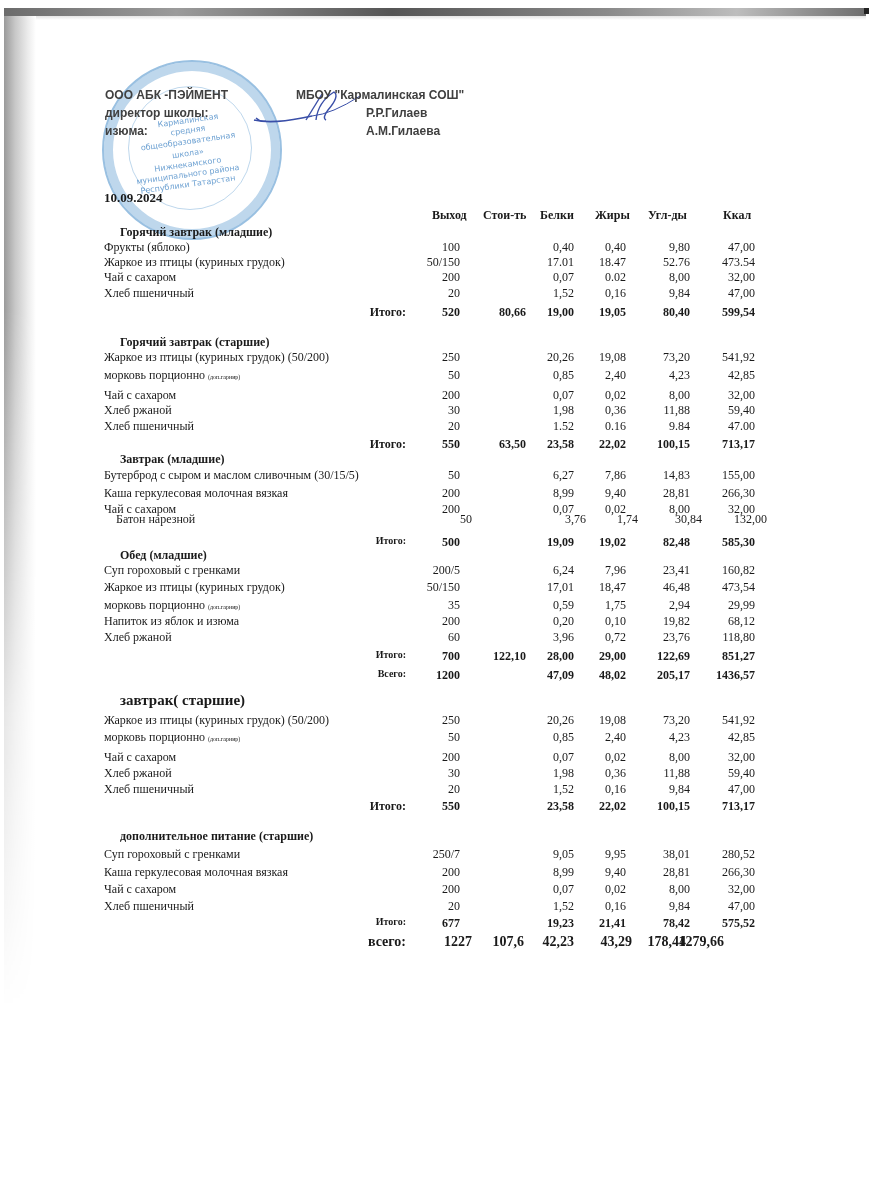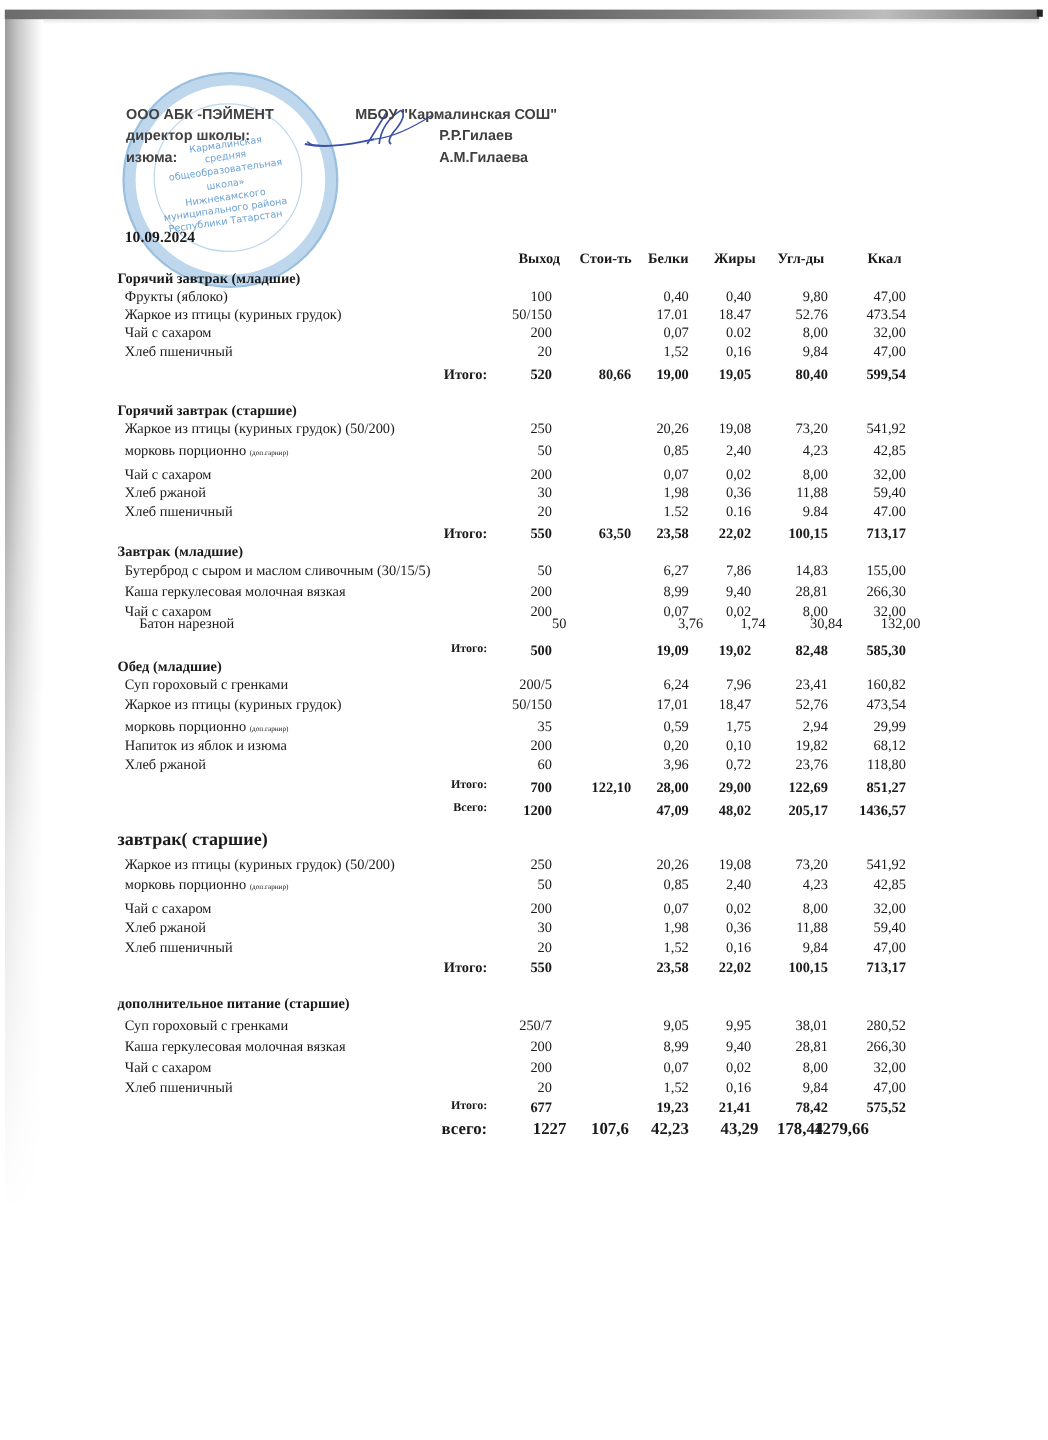--- a/index.html
+++ b/index.html
@@ -39,21 +39,21 @@
     border: 1px solid rgba(70,140,200,0.35);
   }
   .stamp-text {
     position: absolute; left: 118px; width: 140px; text-align: center;
     font-family: "DejaVu Sans", sans-serif; font-size: 8px; color: rgba(60,130,195,0.75);
     line-height: 10px; transform: rotate(-8deg);
   }
   .signature { position: absolute; left: 252px; top: 90px; width: 110px; height: 40px; }
 
   .col-head { position: absolute; top: 208px; font-weight: bold; font-size: 12px; }
-  .section-title { position: absolute; left: 98px; font-weight: bold; font-size: 12px; white-space: nowrap; }
+  .section-title { position: absolute; left: 120px; font-weight: bold; font-size: 12px; white-space: nowrap; }
   .section-title.big { font-size: 15px; }
   .row { position: absolute; left: 0; width: 859px; height: 16px; font-size: 12px; }
   .row .name { position: absolute; left: 104px; white-space: nowrap; }
   .row .name small { font-size: 6px; }
   .cell { position: absolute; text-align: right; white-space: nowrap; }
   .c-out { left: 420px; width: 40px; text-align: right; }
   .c-cost { left: 478px; width: 48px; }
   .c-prot { left: 530px; width: 44px; }
   .c-fat { left: 584px; width: 42px; }
   .c-carb { left: 640px; width: 50px; }
@@ -246,21 +246,21 @@
       <span class="cell c-prot">6,24</span>
       <span class="cell c-fat">7,96</span>
       <span class="cell c-carb">23,41</span>
       <span class="cell c-kcal">160,82</span>
     </div>
     <div class="row" style="top: 580px;">
       <span class="name"><span>Жаркое из птицы (куриных грудок)</span></span>
       <span class="cell c-out">50/150</span>
       <span class="cell c-prot">17,01</span>
       <span class="cell c-fat">18,47</span>
-      <span class="cell c-carb">52,76</span>
+      <span class="cell c-carb">46,48</span>
       <span class="cell c-kcal">473,54</span>
     </div>
     <div class="row" style="top: 598px;">
       <span class="name"><span>морковь порционно</span> <small>(доп.гарнир)</small></span>
       <span class="cell c-out">35</span>
       <span class="cell c-prot">0,59</span>
       <span class="cell c-fat">1,75</span>
       <span class="cell c-carb">2,94</span>
       <span class="cell c-kcal">29,99</span>
     </div>

